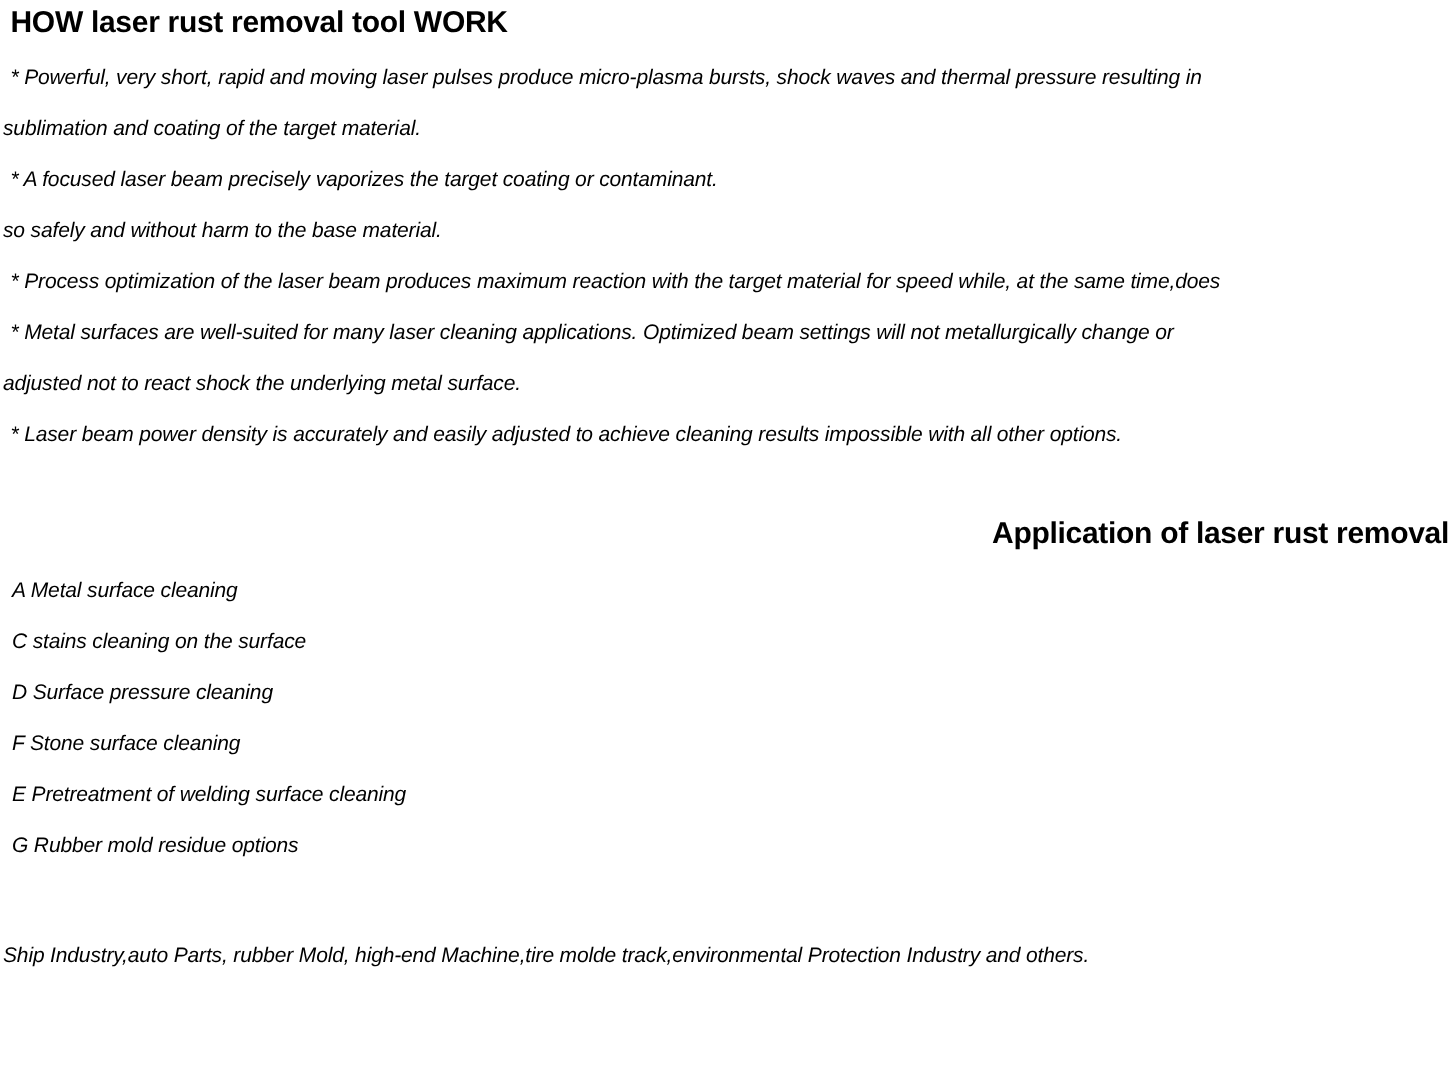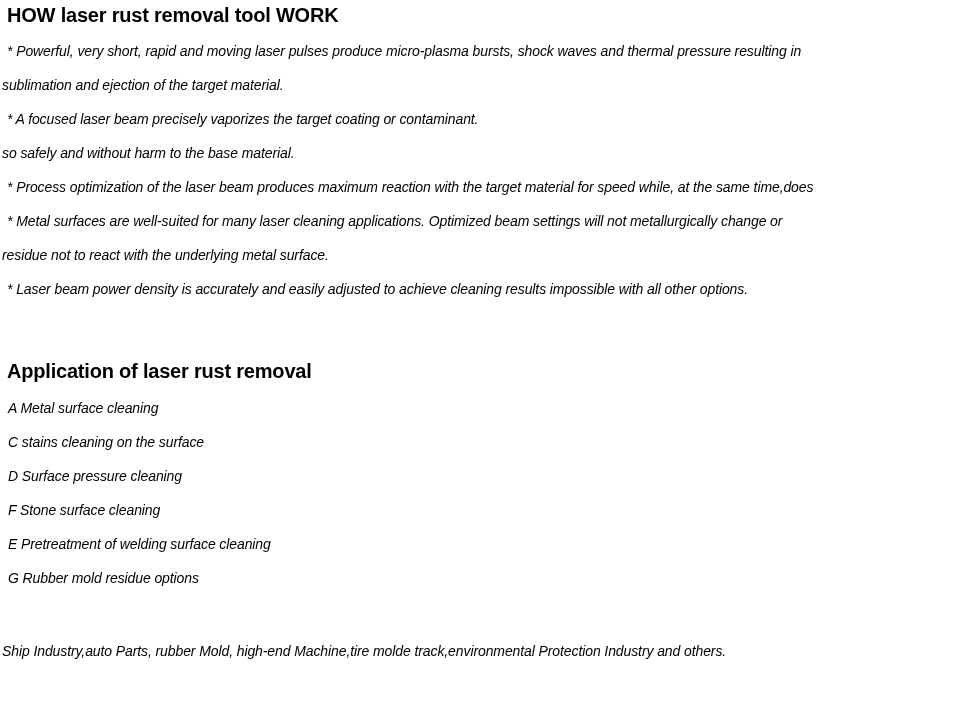--- a/index.html
+++ b/index.html
@@ -24,22 +24,23 @@
   .heading {
     margin: 0;
     padding-left: 5px;
     font-size: 20px;
     font-weight: 700;
     line-height: 22px;
     letter-spacing: -0.2px;
     white-space: pre;
   }
   .heading.second {
-    margin-top: 48px;
+    margin-top: 33px;
     line-height: 34px;
+    text-align: right;
   }
   .body-text {
     margin-top: 8px;
   }
   .line {
     font-size: 14px;
     line-height: 34px;
     letter-spacing: -0.1px;
     white-space: pre;
     font-style: italic;
@@ -59,26 +60,26 @@
 </style>
 </head>
 <body>
 
 <div class="page">
 
   <h1 class="heading">HOW laser rust removal tool WORK</h1>
 
   <div class="body-text">
     <div class="line first">* Powerful, very short, rapid and moving laser pulses produce micro-plasma bursts, shock waves and thermal pressure resulting in</div>
-    <div class="line">sublimation and ejection of the target material.</div>
+    <div class="line">sublimation and coating of the target material.</div>
     <div class="line first">* A focused laser beam precisely vaporizes the target coating or contaminant.</div>
     <div class="line">so safely and without harm to the base material.</div>
     <div class="line first">* Process optimization of the laser beam produces maximum reaction with the target material for speed while, at the same time,does</div>
     <div class="line first">* Metal surfaces are well-suited for many laser cleaning applications. Optimized beam settings will not metallurgically change or</div>
-    <div class="line">residue not to react with the underlying metal surface.</div>
+    <div class="line">adjusted not to react shock the underlying metal surface.</div>
     <div class="line first">* Laser beam power density is accurately and easily adjusted to achieve cleaning results impossible with all other options.</div>
   </div>
 
   <h2 class="heading second">Application of laser rust removal</h2>
 
   <div class="app-list">
     <div class="line">A Metal surface cleaning</div>
     <div class="line">C stains cleaning on the surface</div>
     <div class="line">D Surface pressure cleaning</div>
     <div class="line">F Stone surface cleaning</div>

